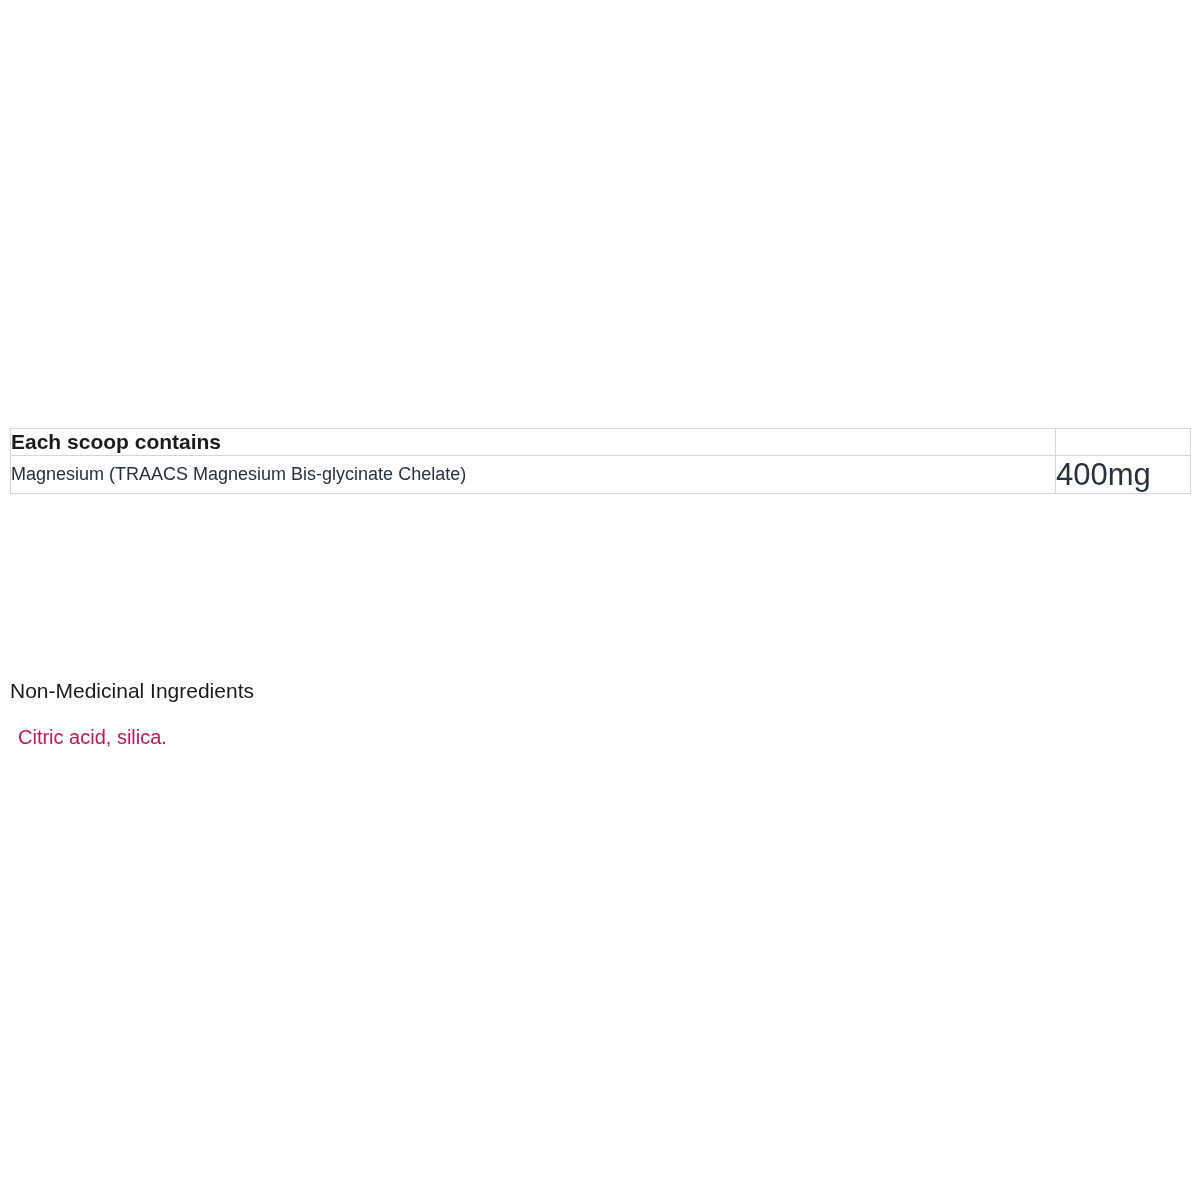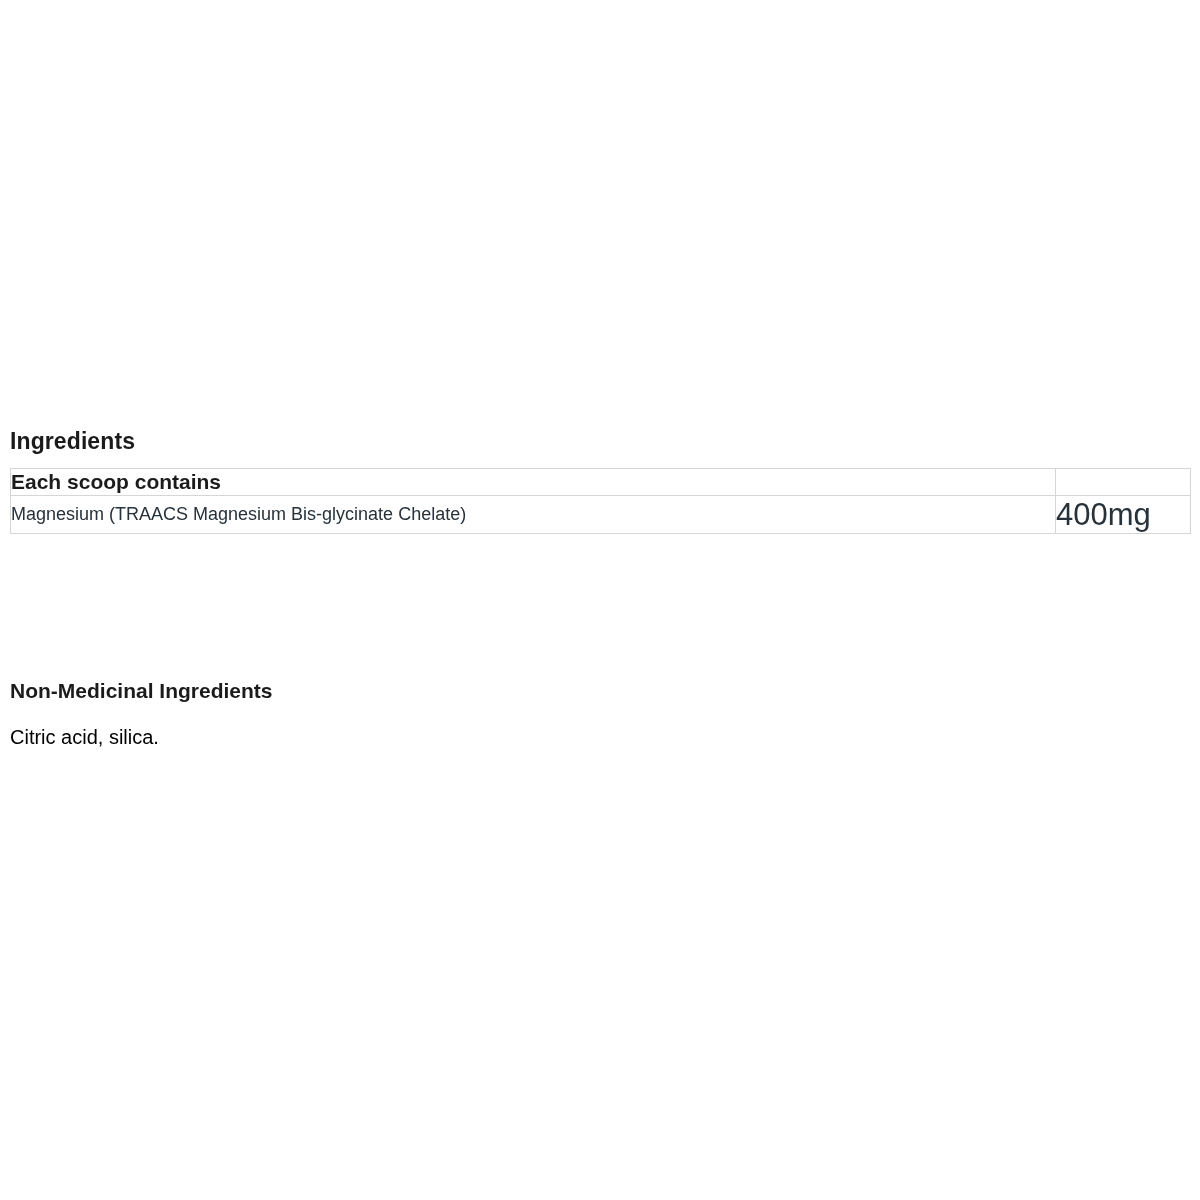--- a/index.html
+++ b/index.html
@@ -87,41 +87,40 @@
 
   .nmi-section {
     position: absolute;
     left: 10px;
     top: 678px;
     width: 1180px;
   }
 
   .nmi-heading {
     font-size: 21px;
-    font-weight: bold;
+    font-weight: normal;
     color: #1b1b1b;
     margin: 0 0 20px 0;
     line-height: 1.2;
   }
 
   .nmi-body {
     font-size: 20px;
     font-weight: normal;
-    color: #000000;
+    color: #be185d;
     line-height: 1.4;
-    margin: 0;
+    margin: 8px;
   }
 </style>
 </head>
 <body>
 
 <div class="page">
 
   <section class="ingredients-section">
-    <h2 class="section-heading">Ingredients</h2>
 
     <table class="ingredients-table">
       <colgroup>
         <col class="col-name">
         <col class="col-amount">
       </colgroup>
       <tbody>
         <tr>
           <td class="cell-head">Each scoop contains</td>
           <td class="cell-head cell-head-empty"></td>

